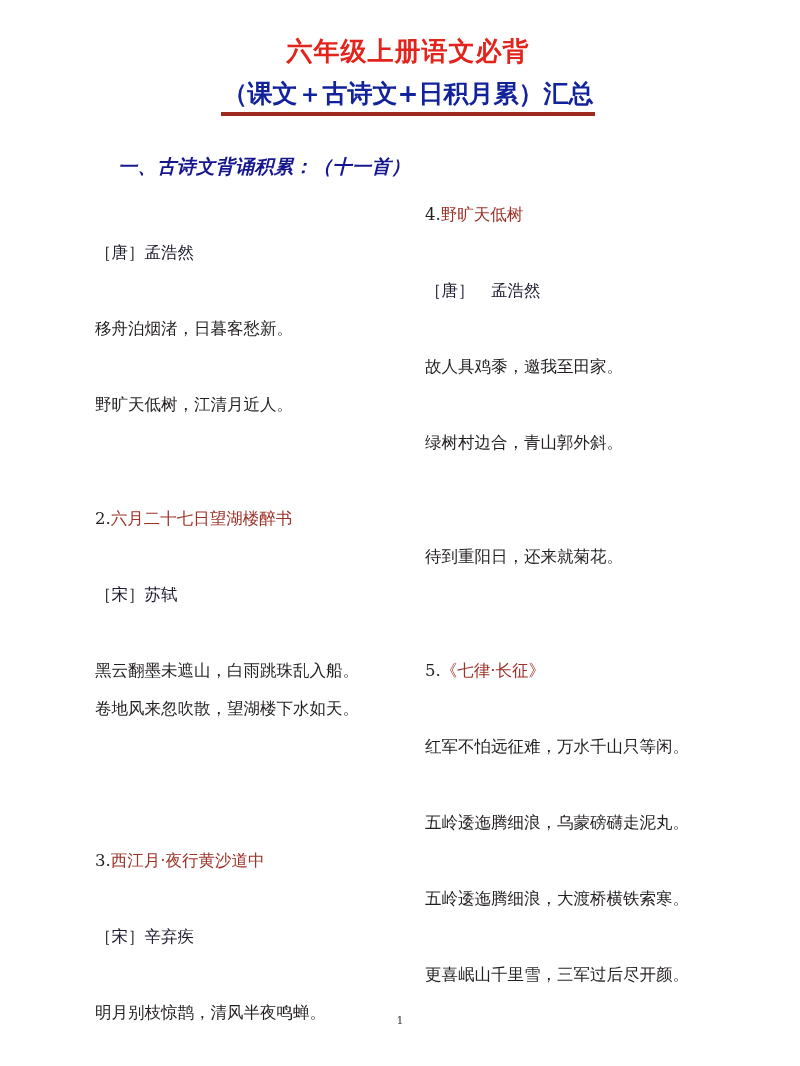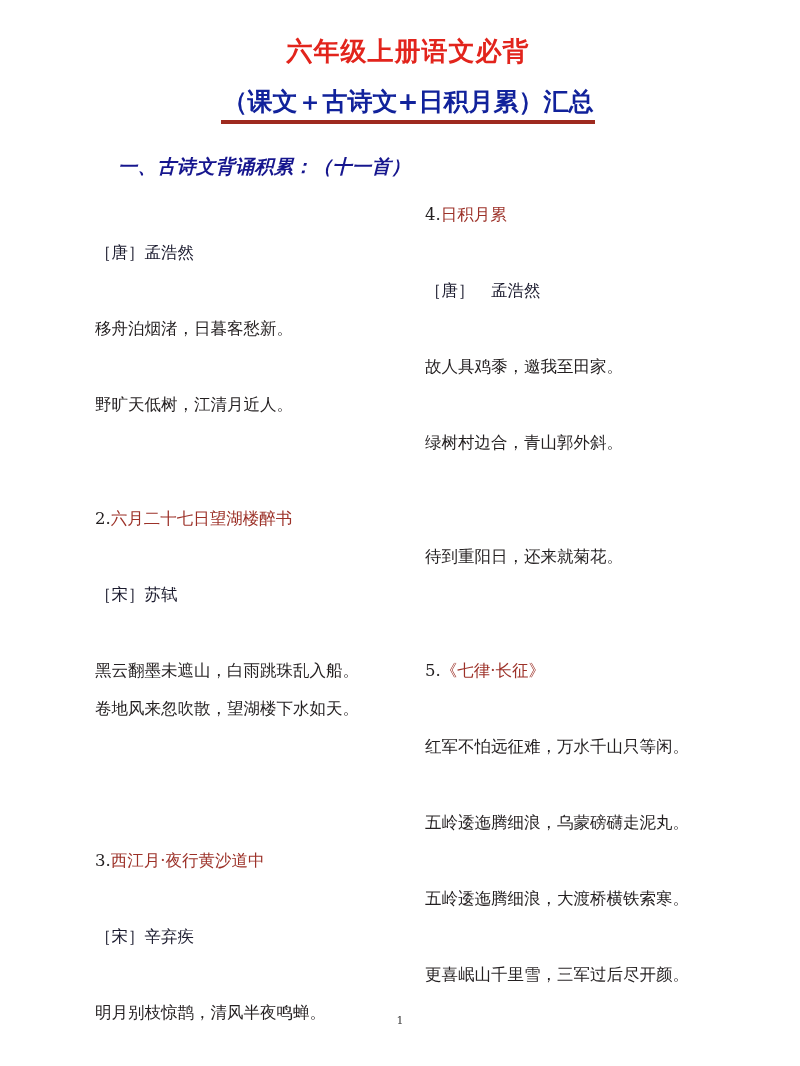--- a/index.html
+++ b/index.html
@@ -34,21 +34,21 @@
   .title-line1 {
     font-family: "DejaVu Sans", "Liberation Sans", sans-serif;
     font-weight: bold;
     font-size: 26px;
     letter-spacing: 1px;
     color: #e2241c;
     line-height: 34px;
     white-space: nowrap;
   }
   .title-line2-wrap {
-    margin-top: 17px;
+    margin-top: 9px;
     display: inline-block;
     position: relative;
     text-align: center;
   }
   .title-line2 {
     font-family: "DejaVu Sans", "Liberation Sans", sans-serif;
     font-weight: bold;
     font-size: 25px;
     letter-spacing: 0px;
     color: #11229b;
@@ -158,21 +158,21 @@
       <div class="line spacer">&nbsp;</div>
       <div class="line spacer">&nbsp;</div>
       <div class="line spacer">&nbsp;</div>
       <div class="line"><span class="poem-title">3.</span><span class="poem-title"><span class="t">西江月·夜行黄沙道中</span></span></div>
       <div class="line spacer">&nbsp;</div>
       <div class="line"><span class="poem-author">［宋］辛弃疾</span></div>
       <div class="line spacer">&nbsp;</div>
       <div class="line"><span class="poem-verse">明月别枝惊鹊，清风半夜鸣蝉。</span></div>
     </div>
   <div class="col col-right" id="col-right">
-      <div class="line"><span class="poem-title">4.</span><span class="poem-title"><span class="t">日积月累</span></span></div>
+      <div class="line"><span class="poem-title">4.</span><span class="poem-title"><span class="t">野旷天低树</span></span></div>
       <div class="line spacer">&nbsp;</div>
       <div class="line"><span class="poem-author">［唐］　孟浩然</span></div>
       <div class="line spacer">&nbsp;</div>
       <div class="line"><span class="poem-verse">故人具鸡黍，邀我至田家。</span></div>
       <div class="line spacer">&nbsp;</div>
       <div class="line"><span class="poem-verse">绿树村边合，青山郭外斜。</span></div>
       <div class="line spacer">&nbsp;</div>
       <div class="line spacer">&nbsp;</div>
       <div class="line"><span class="poem-verse">待到重阳日，还来就菊花。</span></div>
       <div class="line spacer">&nbsp;</div>

